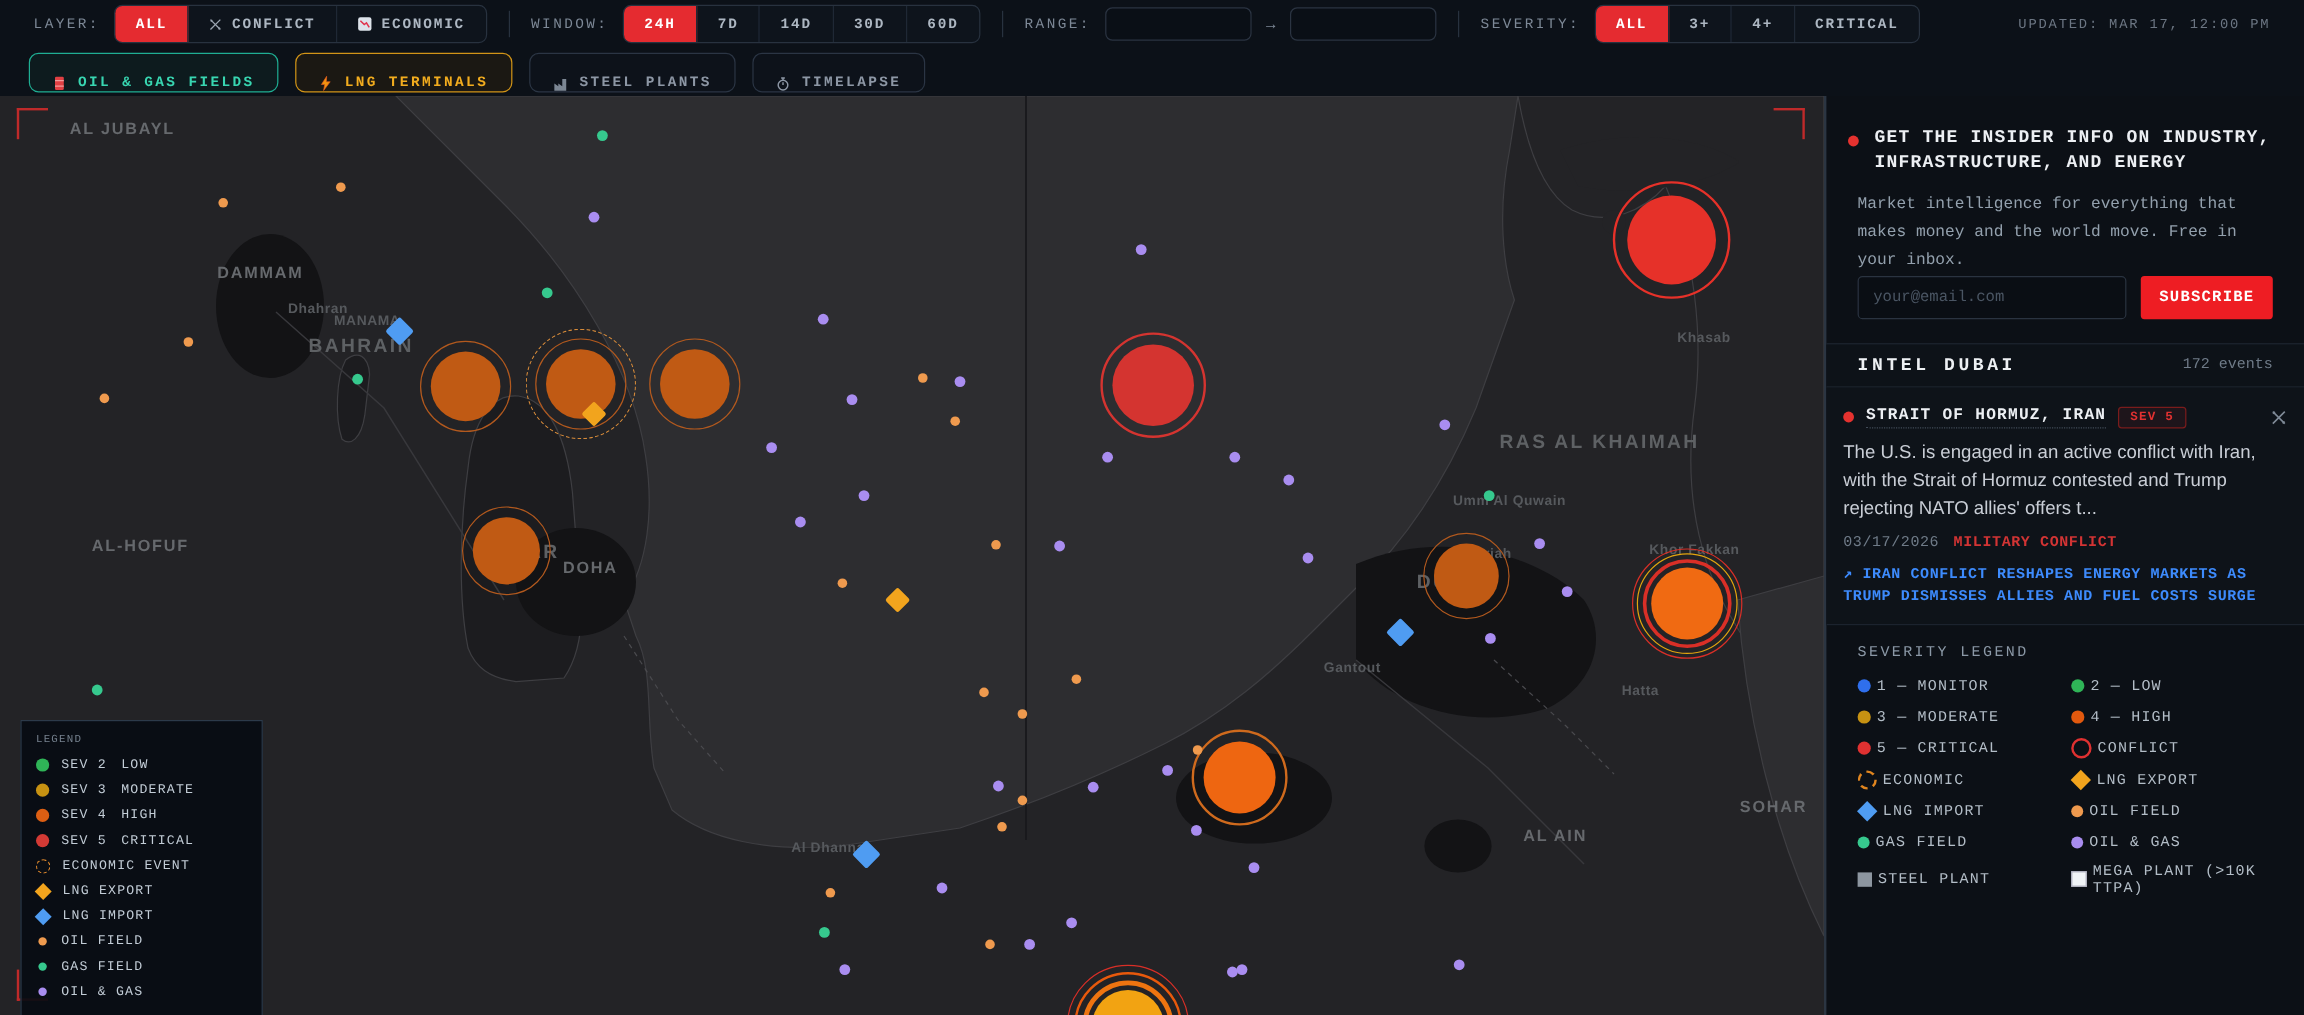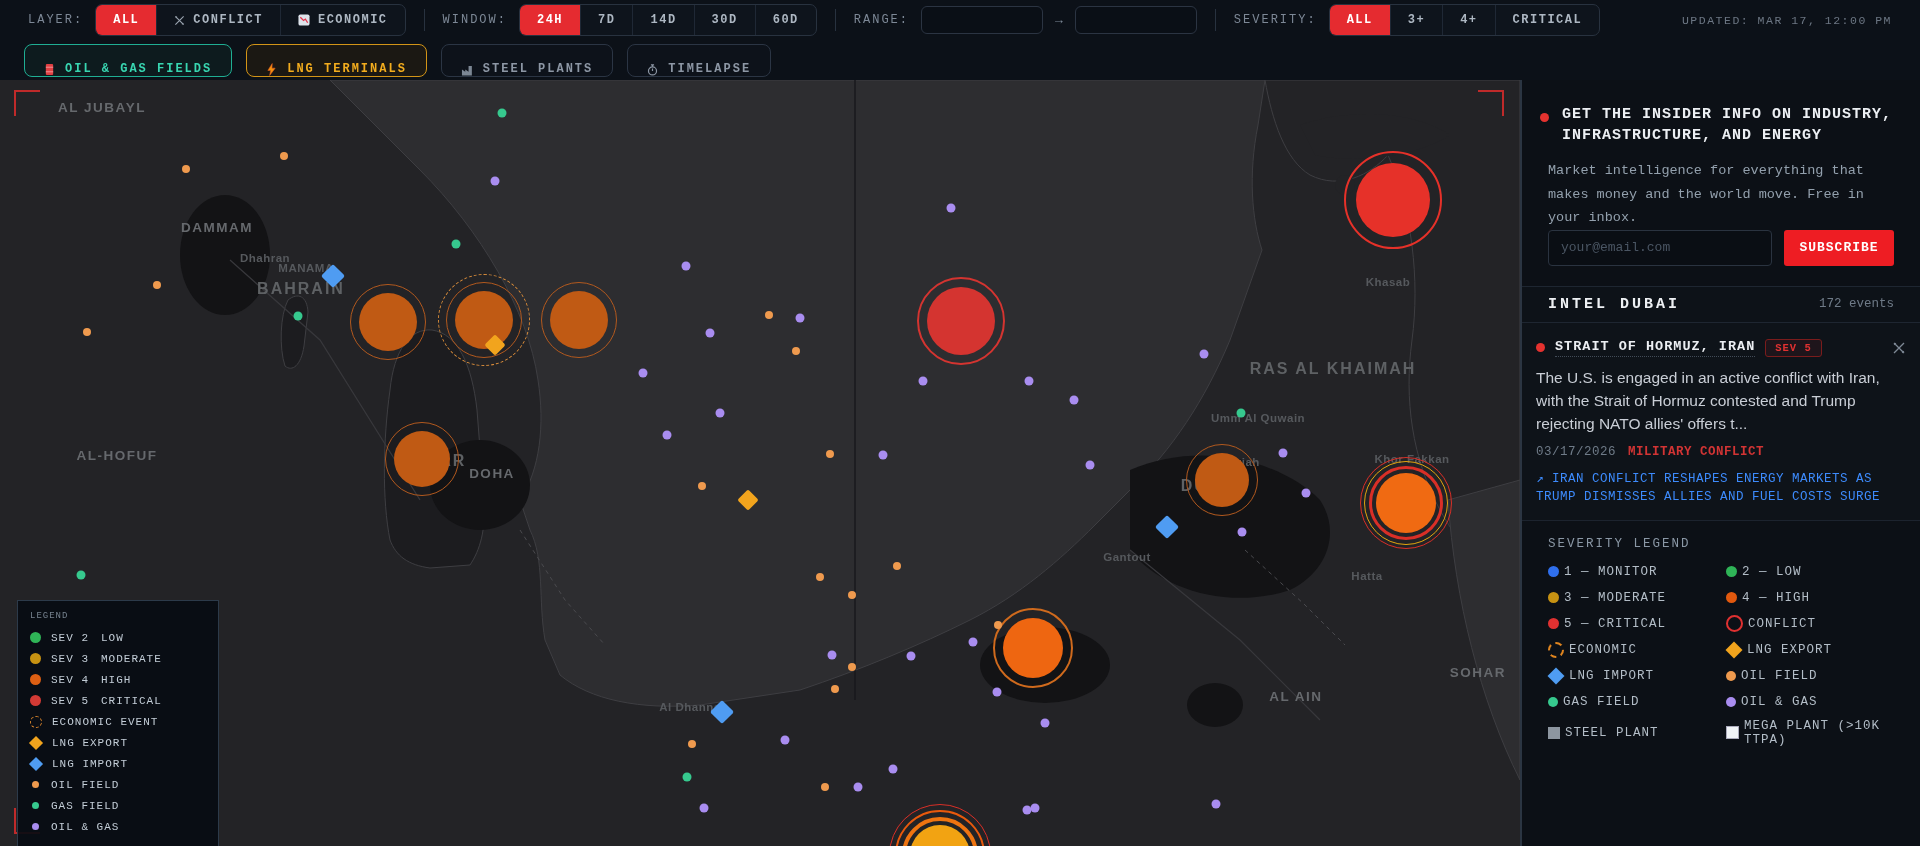--- a/index.html
+++ b/index.html
@@ -94,21 +94,21 @@
   #card-title{font-size:13.5px;font-weight:bold;letter-spacing:1px;color:#eceff3;
     border-bottom:1px dotted #424c58;padding-bottom:2px;white-space:nowrap}
   #card-badge{font-size:10.5px;font-weight:bold;letter-spacing:1px;color:#e03131;
     border:1px solid #7a1c1c;background:rgba(224,49,49,.08);border-radius:3px;padding:2px 9px}
   #card-sword{margin-left:auto;color:#7e8996;display:flex}
   #card-body{margin-top:9px;font-family:"Liberation Sans","DejaVu Sans",sans-serif;
     font-size:15.5px;line-height:1.5;color:#c9ced6}
   #card-meta{margin-top:9px;display:flex;gap:12px;font-size:12.5px;letter-spacing:.5px}
   #card-date{color:#6f7b88}
   #card-cat{color:#d23434;font-weight:bold}
-  #card-link{margin-top:11px;font-size:12.5px;font-weight:normal;letter-spacing:.5px;
+  #card-link{margin-top:11px;font-size:12.5px;font-weight:bold;letter-spacing:.5px;
     line-height:1.45;color:#3d8bfd;cursor:pointer}
   #sevlegend{padding:16px 26px 10px}
   #sev-title{font-size:12.5px;letter-spacing:2px;color:#8b98a6;margin-bottom:12px}
   #sev-grid{display:grid;grid-template-columns:1fr 1fr;row-gap:8px;column-gap:10px}
   .sev-row{display:flex;align-items:center;gap:5px;min-height:18px}
   .sev-row span.txt{font-size:12.5px;letter-spacing:1px;color:#b3bdc7}
   .sico{flex:none;display:inline-block}
   .sico.dot-monitor{width:11px;height:11px;border-radius:50%;background:#2f6fed}
   .sico.dot-low{width:11px;height:11px;border-radius:50%;background:#2fb457}
   .sico.dot-moderate{width:11px;height:11px;border-radius:50%;background:#c79212}
@@ -281,21 +281,21 @@
 
   <div id="labels">
       <span class="map-label lg" style="left: 102px; top: 27px;">AL JUBAYL</span>
       <span class="map-label lg" style="left: 217px; top: 147px;">DAMMAM</span>
       <span class="map-label sm" style="left: 222px; top: 178px; margin-left: 43px;">Dhahran</span>
       <span class="map-label sm" style="left: 306px; top: 188px;">MANAMA</span>
       <span class="map-label xl" style="left: 301px; top: 209px;">BAHRAIN</span>
       <span class="map-label lg" style="left: 117px; top: 375px;">AL-HOFUF</span>
       <span class="map-label xl" style="left: 434px; top: 381px;">QATAR</span>
       <span class="map-label lg" style="left: 492px; top: 393px;">DOHA</span>
-      <span class="map-label sm" style="left: 1388px; top: 202px;">Khasab</span>
+      <span class="map-label sm" style="left: 1420px; top: 202px;">Khasab</span>
       <span class="map-label xl" style="left: 1333px; top: 289px;">RAS AL KHAIMAH</span>
       <span class="map-label sm" style="left: 1258px; top: 338px;">Umm Al Quwain</span>
       <span class="map-label sm" style="left: 1237px; top: 382px;">Sharjah</span>
       <span class="map-label xl" style="left: 1211px; top: 406px;">DUBAI</span>
       <span class="map-label sm" style="left: 1412px; top: 379px;">Khor Fakkan</span>
       <span class="map-label sm" style="left: 1127px; top: 477px;">Gantout</span>
       <span class="map-label sm" style="left: 1367px; top: 496px;">Hatta</span>
       <span class="map-label sm" style="left: 690px; top: 627px;">Al Dhanna</span>
       <span class="map-label lg" style="left: 1296px; top: 616px;">AL AIN</span>
       <span class="map-label lg" style="left: 1478px; top: 592px;">SOHAR</span>

